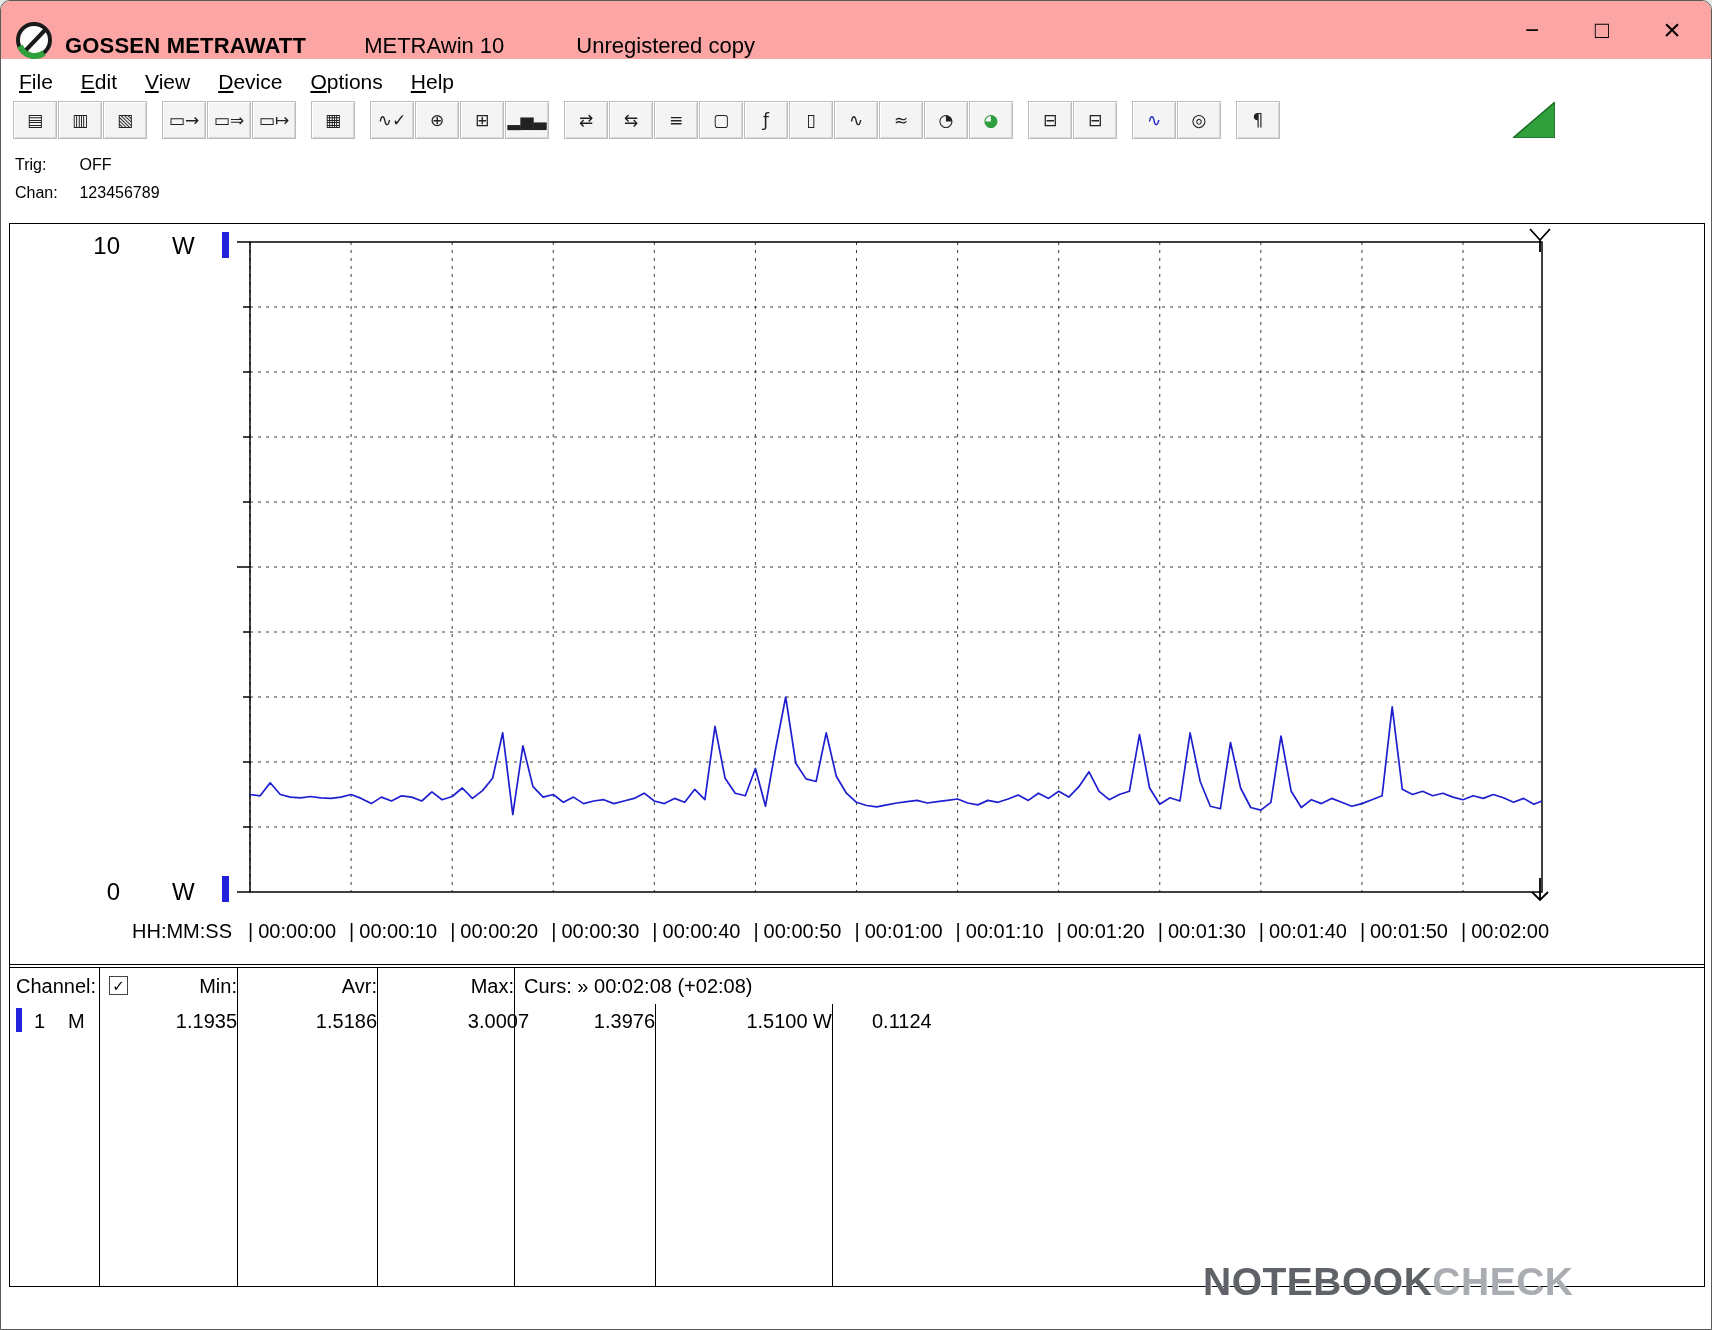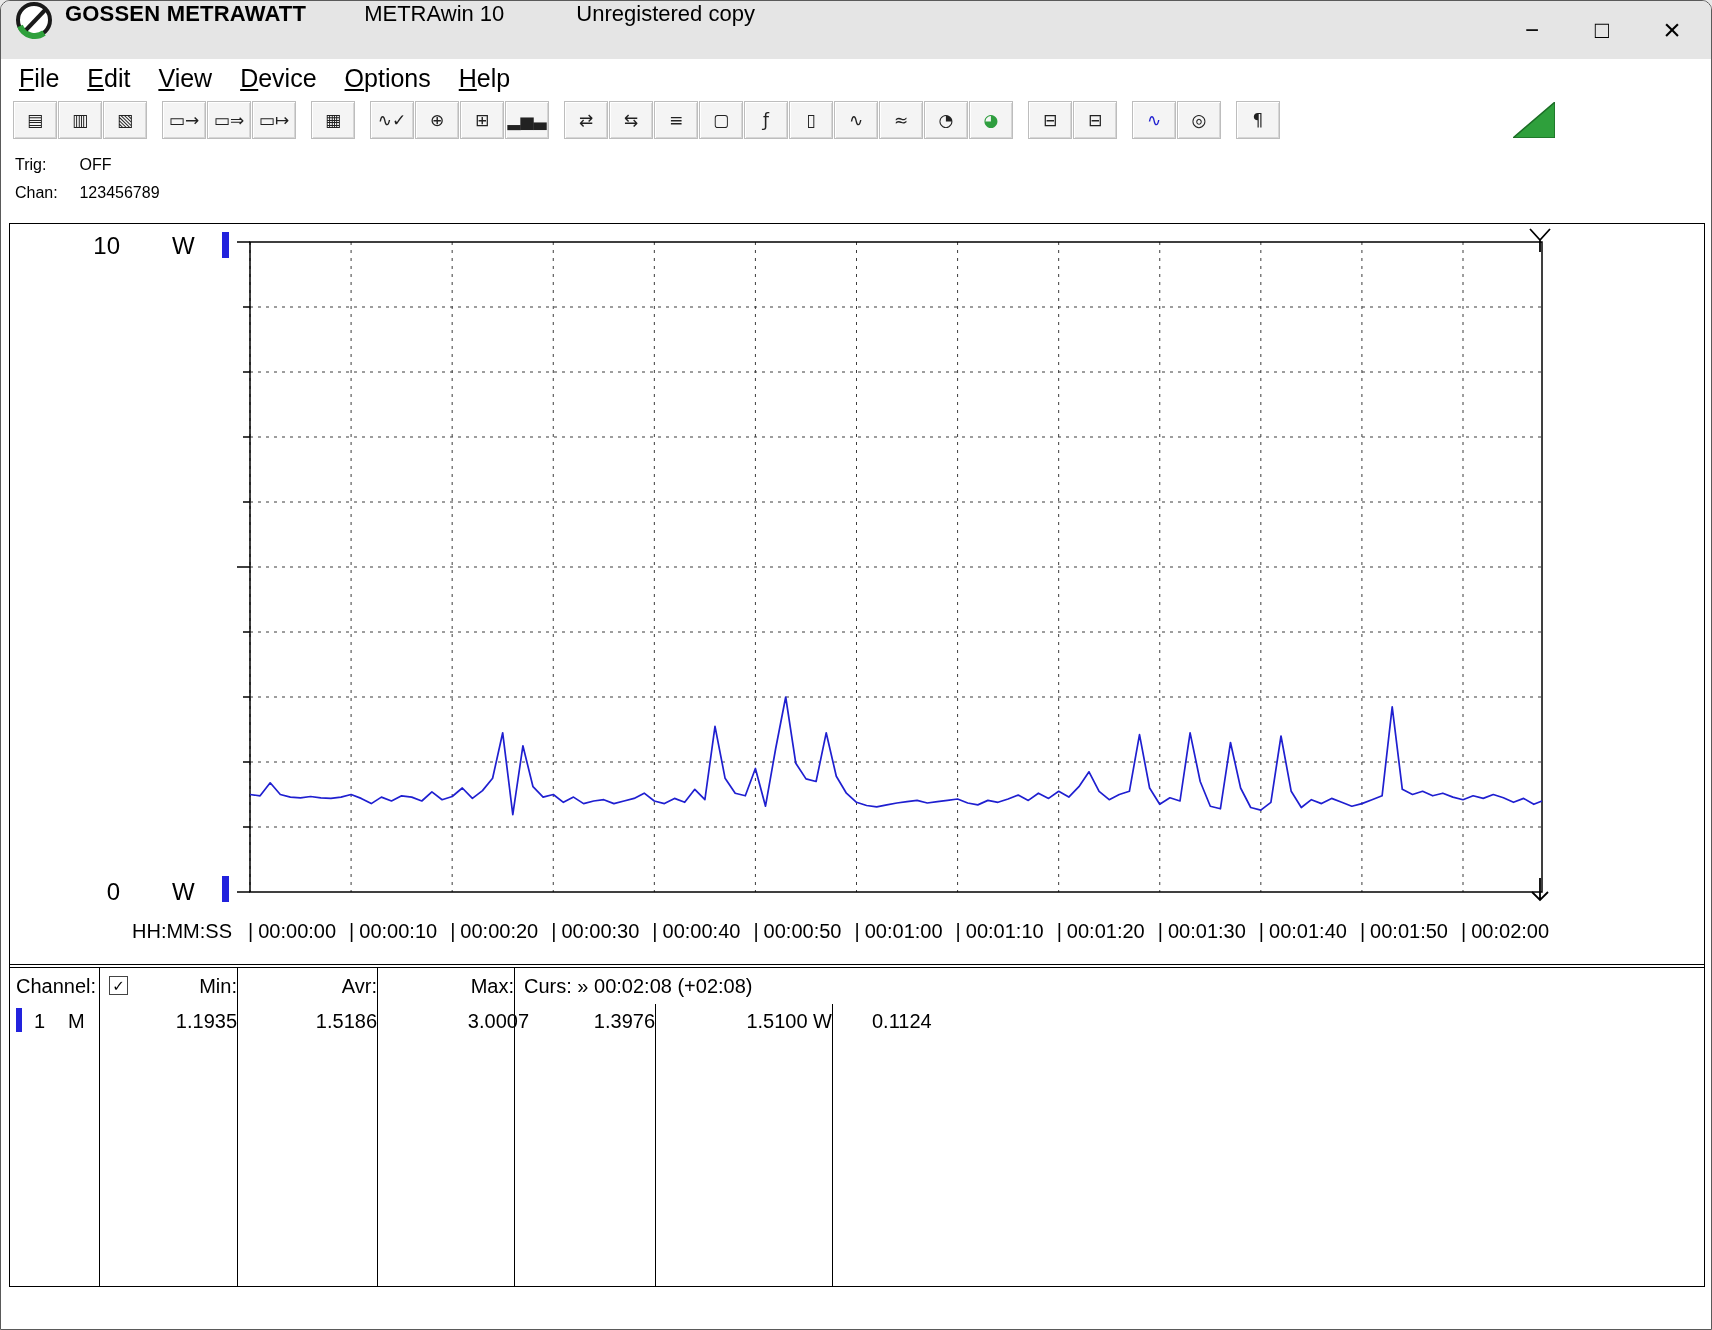--- a/index.html
+++ b/index.html
@@ -3,31 +3,31 @@
 <meta charset="utf-8">
 <style>
   * { margin:0; padding:0; box-sizing:border-box; }
   html,body { width:1712px; height:1330px; background:#e8e8e8; }
   body { font-family:"Liberation Sans","DejaVu Sans",sans-serif; color:#000; }
 
   .window { position:relative; width:1712px; height:1330px; background:#fff;
             border:1px solid #5a5a5a; border-radius:10px 10px 0 0; overflow:hidden; }
 
   
-  .titlebar { position:absolute; left:0; top:0; right:0; height:58px; display:flex; align-items:flex-start; background:#e5e5e5; }
+  .titlebar { position:absolute; left:0; top:0; right:0; height:58px; display:flex; align-items:flex-end; background:#fca5a5; }
   .logo { width:38px; height:38px; margin-left:14px; flex:0 0 auto; }
   .title-brand { font-weight:bold; font-size:22px; margin-left:12px; letter-spacing:0.2px; }
   .title-app   { font-size:22px; margin-left:58px; }
   .title-note  { font-size:22px; margin-left:72px; }
   .win-controls { position:absolute; right:4px; top:0; height:58px; display:flex; }
   .win-btn { width:70px; height:58px; display:flex; align-items:center; justify-content:center; font-size:24px; cursor:default; }
   .win-btn.close { font-size:30px; }
 
   
-  .menubar { position:absolute; top:58px; left:0; right:0; height:38px; display:flex; align-items:center; padding-left:4px; font-size:25px; background:#fff; }
+  .menubar { position:absolute; top:58px; left:0; right:0; height:38px; display:flex; align-items:flex-end; padding-left:4px; font-size:21px; background:#fff; }
   .menu-item { padding:3px 14px; }
   .menu-item u { text-decoration:underline; }
 
   
   .toolbar { position:absolute; top:96px; left:0; right:0; height:46px; display:flex; align-items:center; padding-left:12px; background:#fff; }
   .tb-btn { width:44px; height:38px; margin-right:1px; background:#f4f4f4; border:1px solid #bdbdbd;
             box-shadow:inset 1px 1px 0 #ffffff, inset -1px -1px 0 #d6d6d6;
             display:flex; align-items:center; justify-content:center; flex:0 0 auto; }
   .tb-btn.gap { margin-left:14px; }
   .tb-glyph { font-size:17px; line-height:1; color:#222; font-family:"DejaVu Sans",sans-serif; }
@@ -307,15 +307,25 @@
       <div class="tv" style="left:58px;">M</div>
       <div class="tv center" style="left:89px; width:138px;">1.1935</div>
       <div class="tv center" style="left:227px; width:140px;">1.5186</div>
       <div class="tv center" style="left:367px; width:137px;margin-left:15px;">3.0007</div>
       <div class="tv center" style="left:504px; width:141px;">1.3976</div>
       <div class="tv center" style="left:645px; width:177px;">1.5100  W</div>
       <div class="tv" style="left:862px;">0.1124</div>
     </div>
   </div>
 
+  <div class="watermark">
+    <svg width="76" height="84" viewBox="0 0 76 84">
+      <path d="M14,12 H72 V48 Q72,61 44,76 Q14,61 14,48 Z" fill="#8a1a12"></path>
+      <path d="M6,4 H64 V40 Q64,53 36,68 Q6,53 6,40 Z" fill="#ffffff" stroke="#c0392b" stroke-width="5"></path>
+      <path d="M17,18 L35,54 L54,12" stroke="#c0392b" stroke-width="9" fill="none" stroke-linecap="square"></path>
+    </svg>
+    <span class="wm-text">
+      <span class="wm-primary">NOTEBOOK</span><span class="wm-secondary">CHECK</span>
+    </span>
+  </div>
 
 
 </div>
 
 </body></html>

